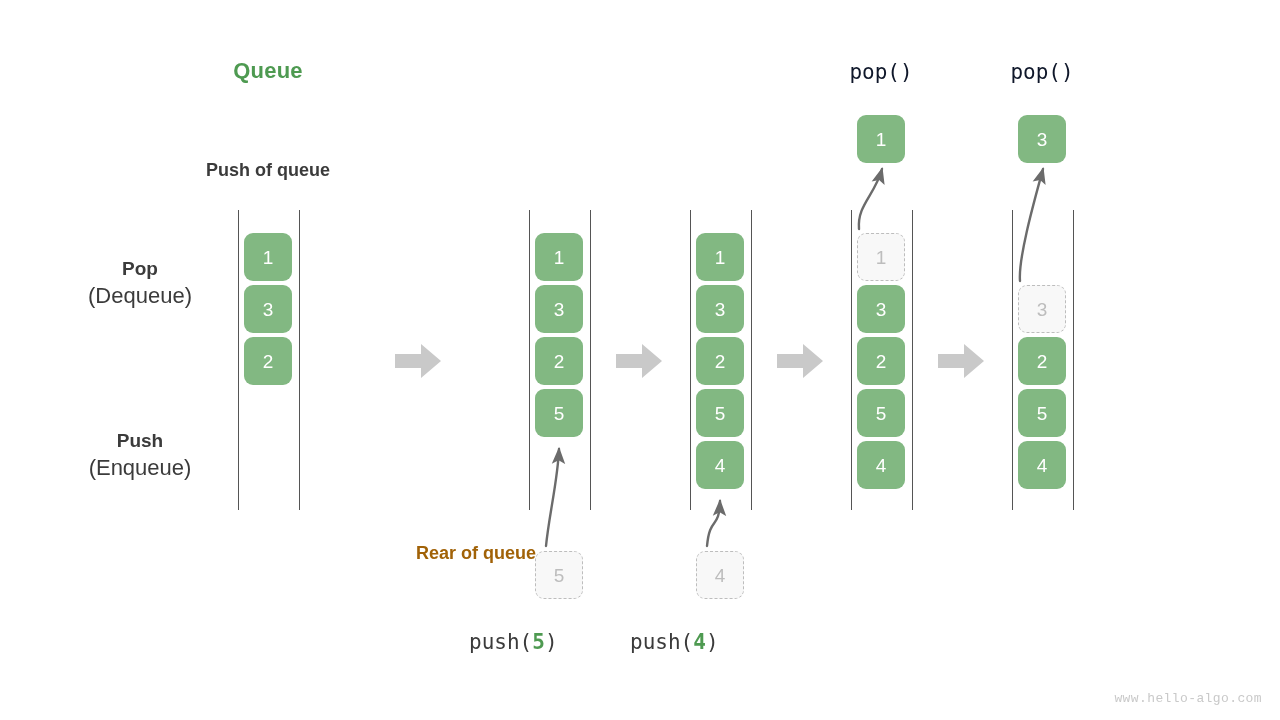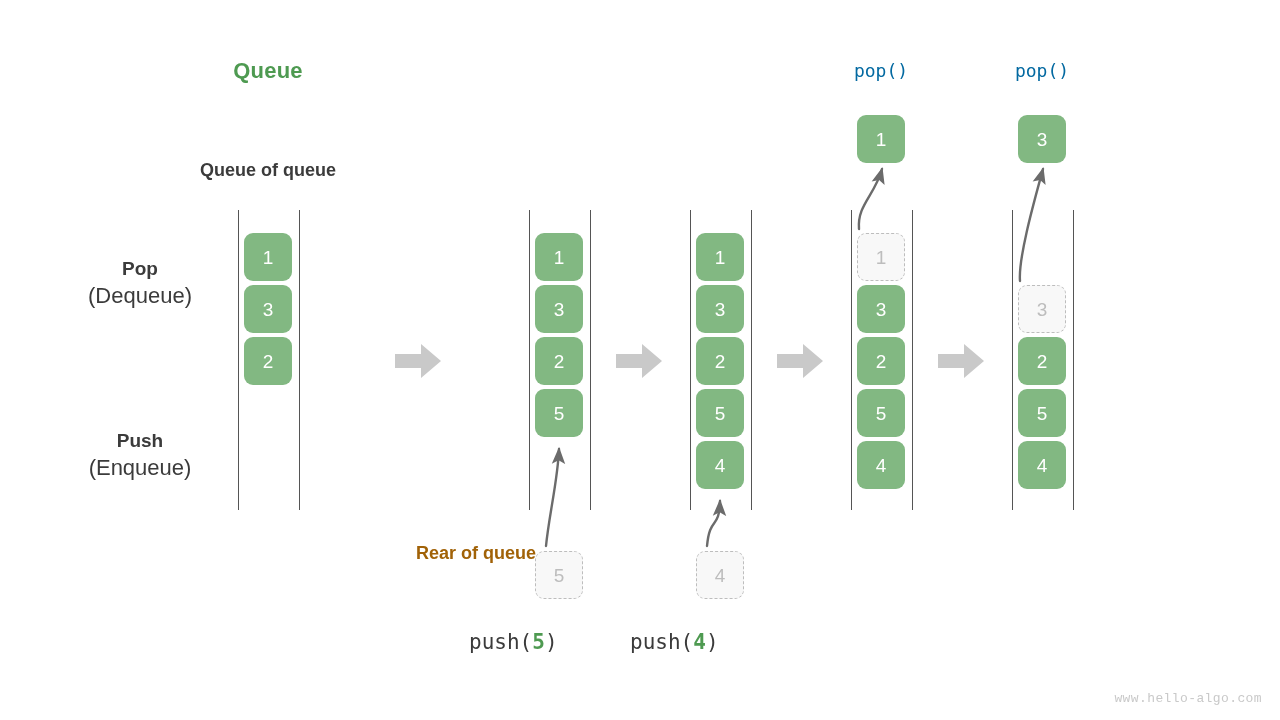--- a/index.html
+++ b/index.html
@@ -106,22 +106,22 @@
     font-family: "DejaVu Sans Mono", "Liberation Mono", monospace;
     font-size: 21px;
     color: #3b3b3b;
     width: 180px;
     white-space: pre;
   }
   .mono-caption .hl { color: #4e9a51; font-weight: bold; }
 
   .pop-label {
     font-family: "DejaVu Sans Mono", "Liberation Mono", monospace;
-    font-size: 18px;
-    color: #0369a1;
+    font-size: 21px;
+    color: #0f172a;
     text-align: center;
     width: 140px;
   }
 
   .watermark {
     right: 18px;
     bottom: 14px;
     font-family: Liberation Mono, monospace;
     font-size: 13px;
     color: #c9c9c9;
@@ -136,21 +136,21 @@
     pointer-events: none;
   }
 </style>
 </head>
 <body>
 
 <div id="stage">
 
   <div class="abs title-queue">Queue</div>
 
-  <div class="abs lbl-front">Queue of queue</div>
+  <div class="abs lbl-front">Push of queue</div>
   <div class="abs lbl-rear">Rear of queue</div>
 
   <div class="abs side-label side-pop">
     <span class="big">Pop</span>
     <span class="sub">(Dequeue)</span>
   </div>
   <div class="abs side-label side-push">
     <span class="big">Push</span>
     <span class="sub">(Enqueue)</span>
   </div>

